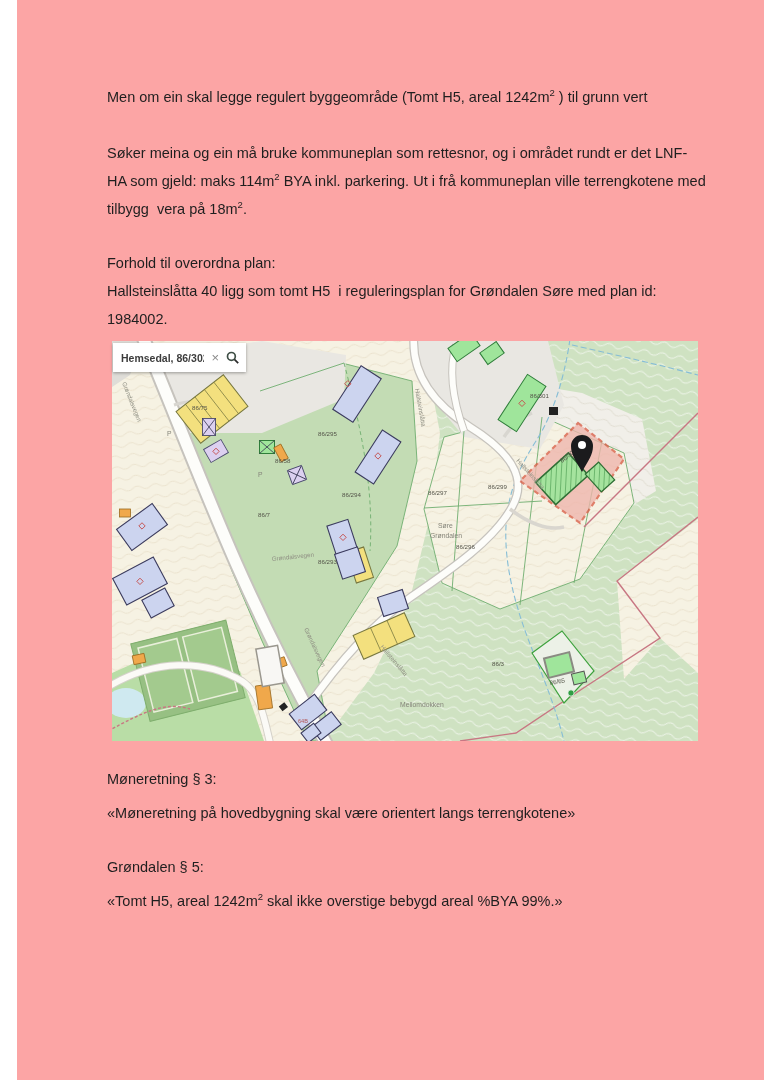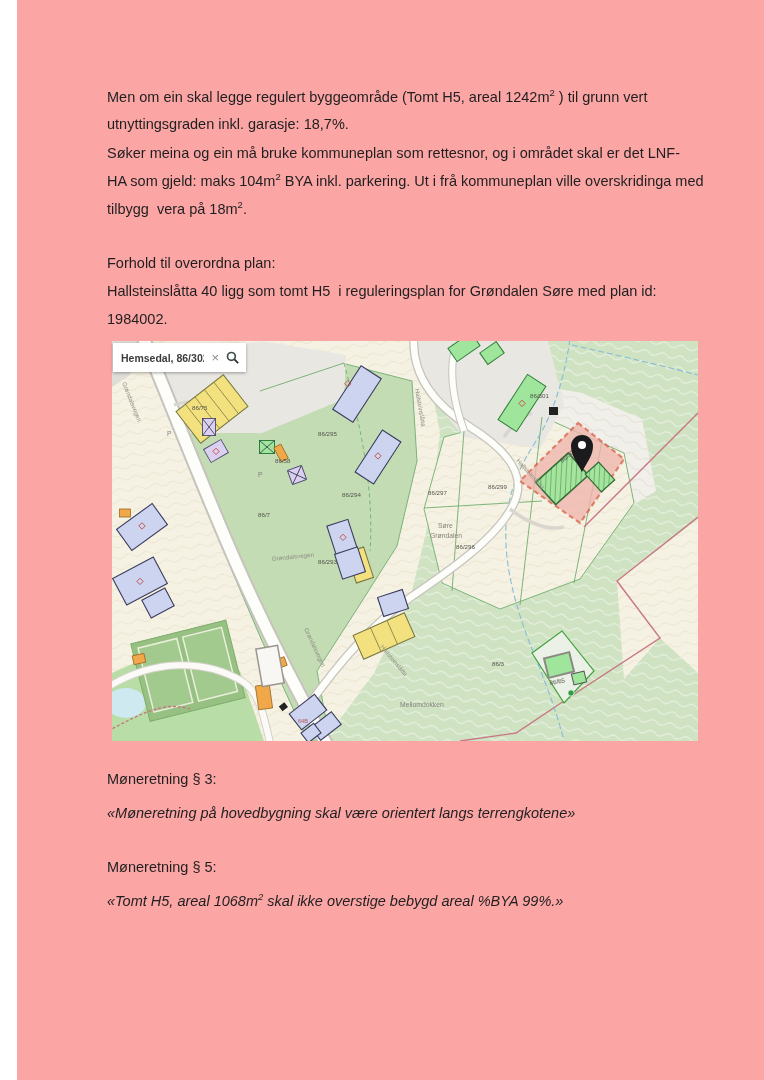--- a/index.html
+++ b/index.html
@@ -1,20 +1,20 @@
 <!DOCTYPE html>
 <html><head>
 <meta charset="utf-8">
 <style>
   html,body{margin:0;padding:0}
   body{width:764px;height:1080px;background:#ffffff;font-family:"Liberation Sans",sans-serif;color:#212121;position:relative;overflow:hidden}
   .page{position:absolute;left:17px;top:0;width:760px;height:1080px;background:#fca5a5}
   .tl{position:absolute;left:90px;font-size:14.5px;line-height:20px;white-space:pre;color:#1f1f1f}
   .bold{font-weight:normal}
-  .it{font-style:italic}
+  .it{}
   sup.sp{font-size:9.5px;line-height:0}
   .mapwrap{position:absolute;left:95px;top:341px;width:586px;height:400px}
   .mapwrap svg{display:block}
   svg text{font-family:"Liberation Sans",sans-serif}
   .lp{font-size:6.2px;fill:#55554a}
   .lred{font-size:5.6px;fill:#b25555}
   .lpl{font-size:6.8px;fill:#85857a}
   .lr{font-size:6.2px;fill:#8f8f83}
   .by{fill:#f3e07e;stroke:#77773f;stroke-width:1}
   .yln{stroke:#77773f;stroke-width:0.7}
@@ -33,23 +33,22 @@
     padding:0 0 0 8px;font-family:"Liberation Sans",sans-serif;background:transparent}
   .clear{color:#8a8a8a;font-size:13px;padding:0 7px;cursor:pointer;line-height:1}
   .mag{margin-right:7px;cursor:pointer;display:block}
 </style>
 </head>
 <body>
 
 <div class="page">
 
   <div class="tl" style="top:87px"><span>Men om ein skal legge regulert byggeområde (Tomt H5, areal 1242m</span><sup class="sp">2</sup><span> ) til grunn vert</span></div>
-  <div class="tl" style="top:114px"><span>utnyttingsgraden inkl. garasje: 18,7%.</span></div>
-  <div class="tl" style="top:143px"><span>Søker meina og ein må bruke kommuneplan som rettesnor, og i området skal er det LNF-</span></div>
-  <div class="tl" style="top:171px"><span>HA som gjeld: maks 104m</span><sup class="sp">2</sup><span> BYA inkl. parkering. Ut i frå kommuneplan ville overskridinga med</span></div>
+  <div class="tl" style="top:143px"><span>Søker meina og ein må bruke kommuneplan som rettesnor, og i området rundt er det LNF-</span></div>
+  <div class="tl" style="top:171px"><span>HA som gjeld: maks 114m</span><sup class="sp">2</sup><span> BYA inkl. parkering. Ut i frå kommuneplan ville terrengkotene med</span></div>
   <div class="tl" style="top:199px"><span>tilbygg  vera på 18m</span><sup class="sp">2</sup><span>.</span></div>
 
   <div class="tl bold" style="top:253px">Forhold til overordna plan:</div>
   <div class="tl" style="top:281px">Hallsteinslåtta 40 ligg som tomt H5  i reguleringsplan for Grøndalen Søre med plan id:</div>
   <div class="tl" style="top:309px">1984002.</div>
 
   <div class="mapwrap">
 
     <div class="searchbox">
       <input class="searchinput" value="Hemsedal, 86/302" style="">
@@ -243,16 +242,16 @@
 
       <g>
         <path d="M470,131 C464,120 459,114 459,105 a11,11 0 1 1 22,0 C481,114 476,120 470,131 Z" fill="#1b1b1d"></path>
         <circle cx="470" cy="104" r="4" fill="#ffffff"></circle>
       </g>
     </svg>
   </div>
 
   <div class="tl" style="top:769px">Møneretning § 3:</div>
   <div class="tl it" style="top:803px">«Møneretning på hovedbygning skal være orientert langs terrengkotene»</div>
-  <div class="tl" style="top:857px">Møneretning § 5:</div>
-  <div class="tl it" style="top:891px"><span>«Tomt H5, areal 1068m</span><sup class="sp">2</sup><span> skal ikke overstige bebygd areal %BYA 99%.»</span></div>
+  <div class="tl" style="top:857px">Grøndalen § 5:</div>
+  <div class="tl it" style="top:891px"><span>«Tomt H5, areal 1242m</span><sup class="sp">2</sup><span> skal ikke overstige bebygd areal %BYA 99%.»</span></div>
 
 </div>
 
 </body></html>

